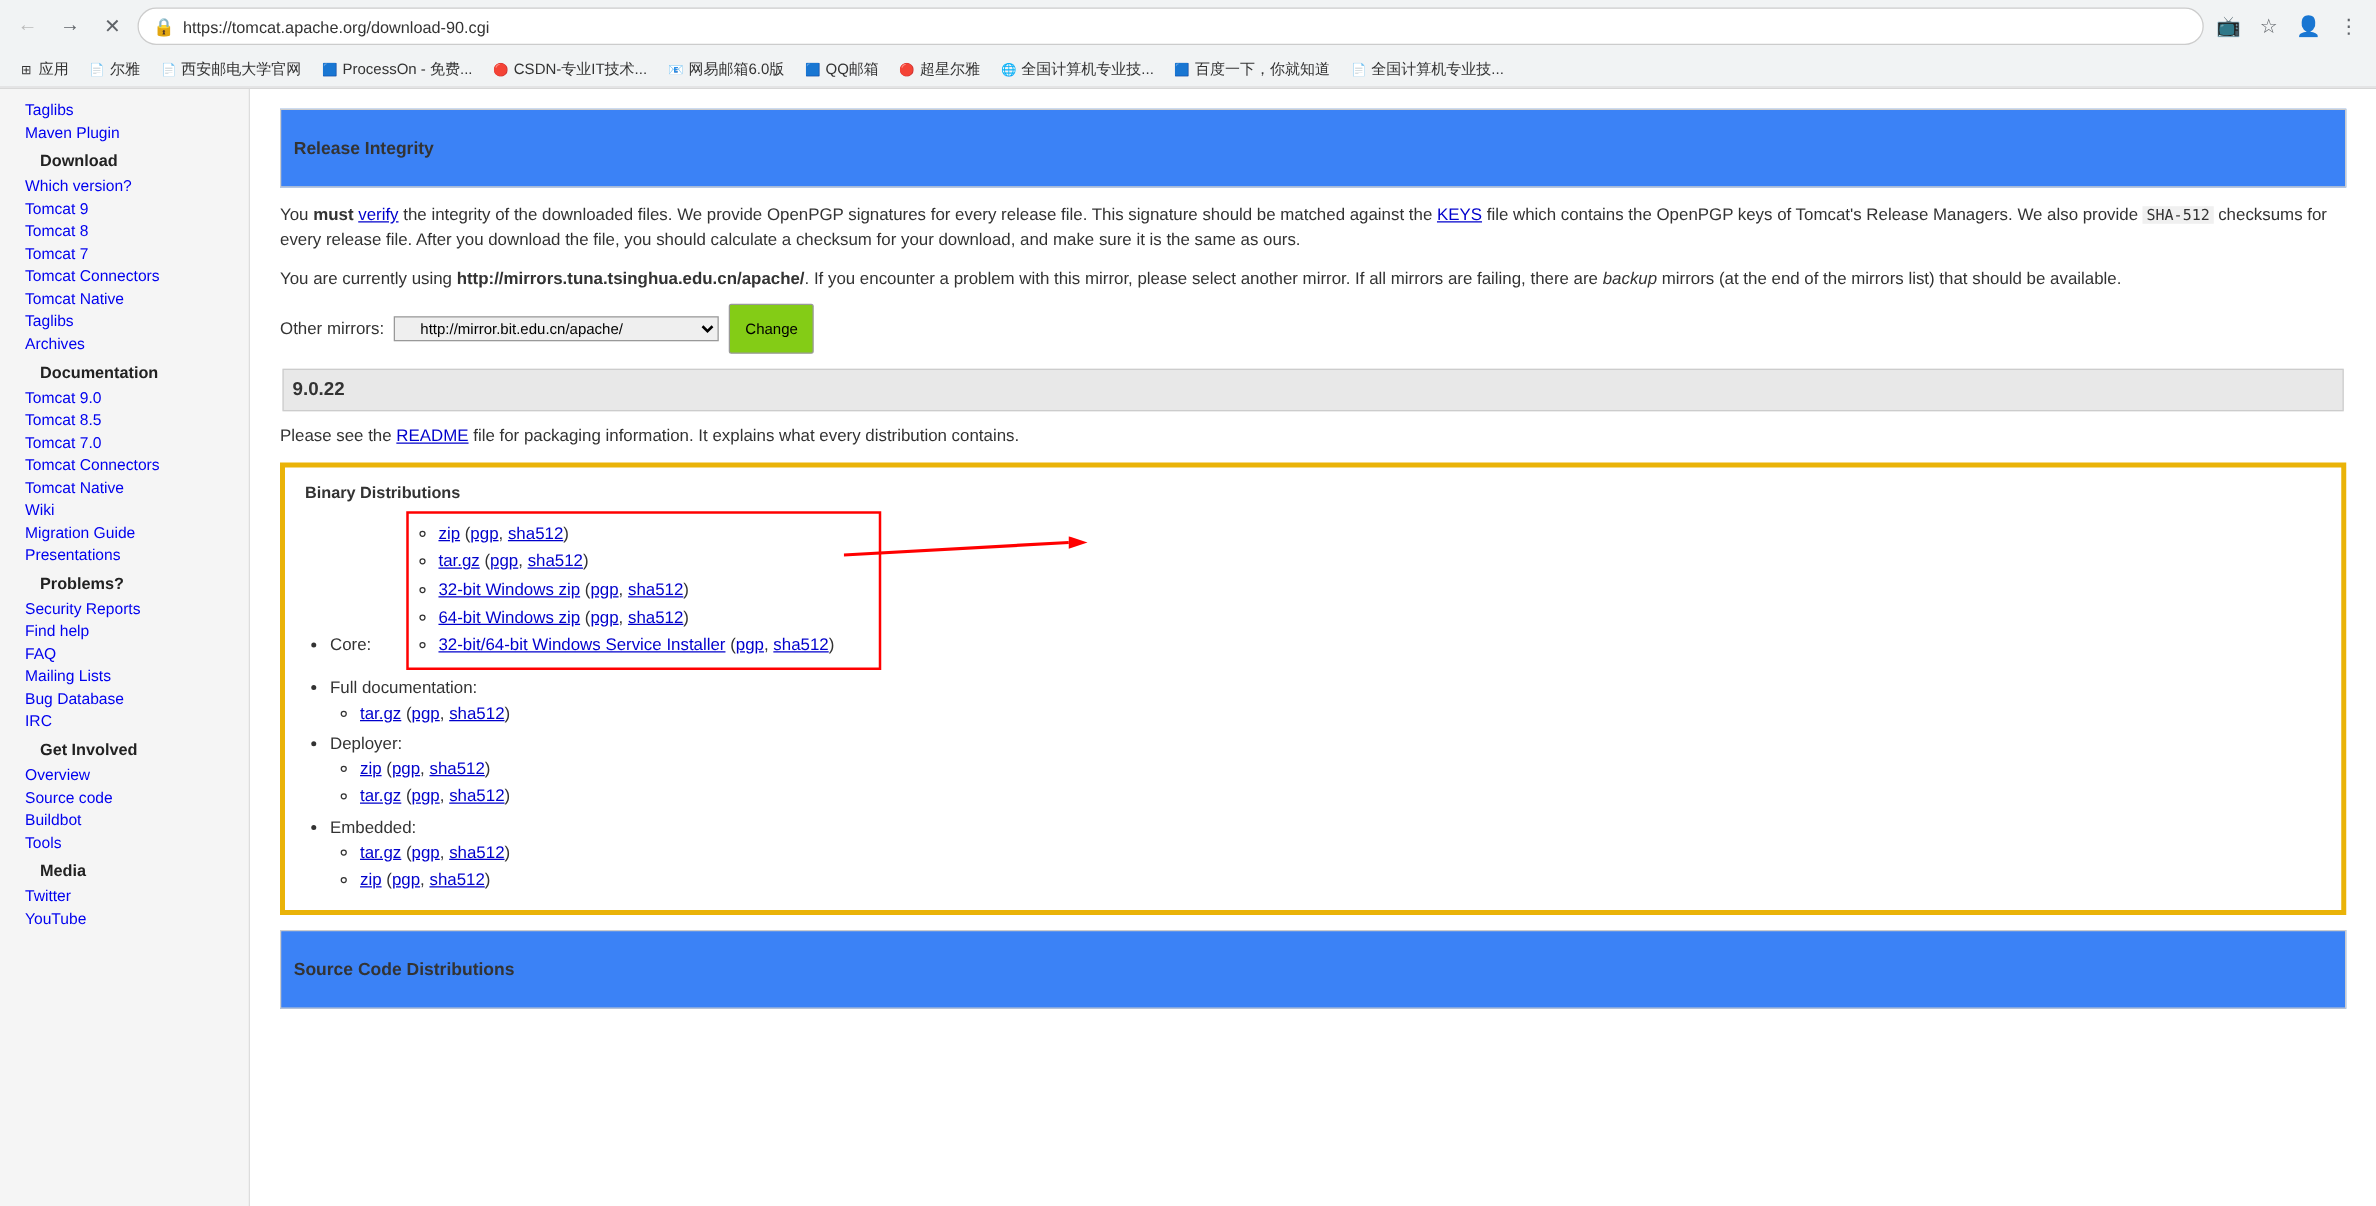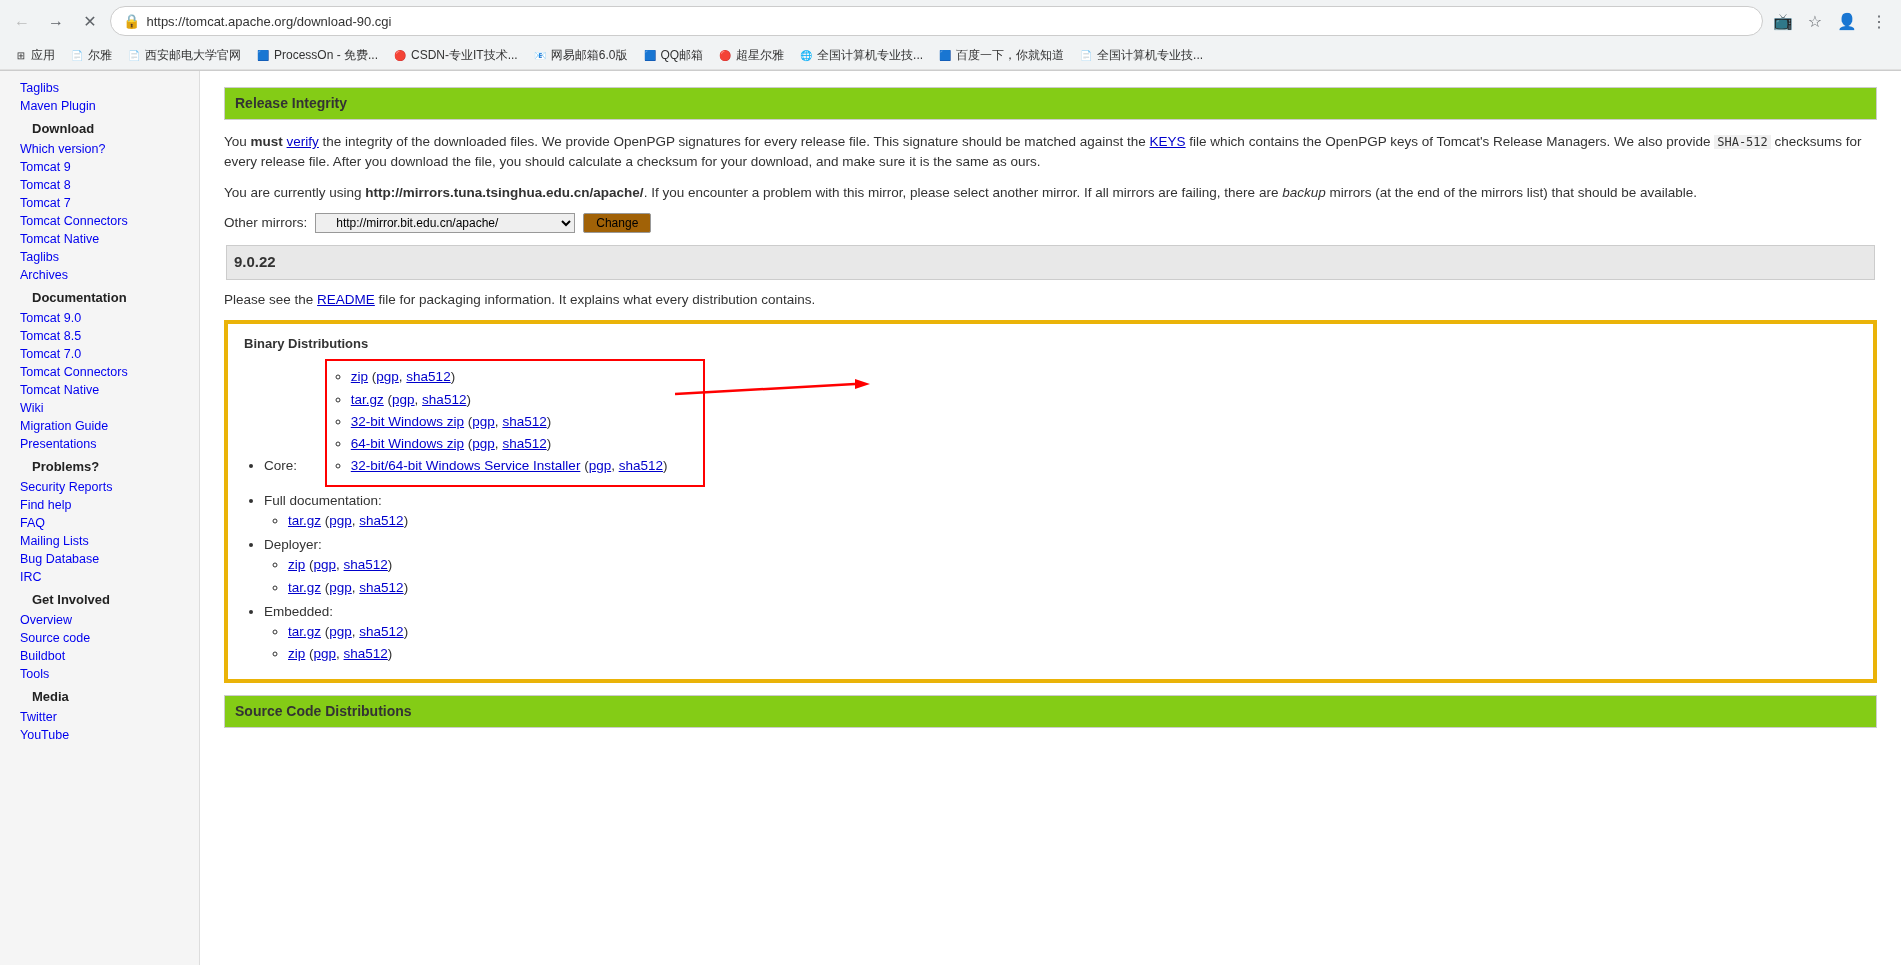--- a/index.html
+++ b/index.html
@@ -26,34 +26,34 @@
 
     
     .sidebar { width: 200px; min-width: 200px; background: #f5f5f5; border-right: 1px solid #ddd; overflow-y: auto; padding: 8px 0; font-size: 12.5px; }
     .sidebar-section-header { font-weight: bold; font-size: 13px; padding: 6px 12px 4px; color: #222; margin-left: 20px; }
     .sidebar-item { padding: 2px 12px 2px 20px; cursor: pointer; color: #00e; }
 
     
     .content { flex: 1; overflow-y: auto; padding: 16px 24px; font-size: 13.5px; line-height: 1.5; }
 
     
-    .section-header { background: #84cc16; border: 1px solid #ccc; padding: 5px 10px; font-weight: bold; font-size: 14px; margin-bottom: 12px; margin-top: 12px; }
+    .section-header { background: #3b82f6; border: 1px solid #ccc; padding: 20px 10px; font-weight: bold; font-size: 14px; margin-bottom: 12px; margin-top: 12px; }
     .section-header:first-child { margin-top: 0; }
 
     
     .content p { margin-bottom: 10px; }
     .content a { color: #00c; }
     strong { font-weight: bold; }
     .mono { font-family: monospace; background: #f0f0f0; padding: 0 3px; font-size: 12px; }
 
     
     .mirrors-row { display: flex; align-items: center; gap: 8px; margin: 10px 0; }
     .mirrors-label { }
     .mirrors-select { height: 20px; font-size: 12px; border: 1px solid #999; padding: 0 16px; min-width: 260px; }
-    .mirrors-change-btn { height: 20px; padding: 0 12px; font-size: 12px; border: 1px solid #999; background: #a16207; cursor: pointer; border-radius: 2px; }
+    .mirrors-change-btn { height: 40px; padding: 0 12px; font-size: 12px; border: 1px solid #999; background: #84cc16; cursor: pointer; border-radius: 2px; }
 
     
     .version-header { background: #e8e8e8; border: 1px solid #ccc; padding: 5px 7px; font-weight: bold; font-size: 15px; margin: 12px 2px 10px; }
 
     
     .dist-section { border: 4px solid #eab308; padding: 10px 16px; margin-bottom: 10px; }
     .dist-section-header { font-weight: bold; margin-bottom: 6px; font-size: 13px; }
 
     
     ul.outer-list { list-style: disc; margin-left: 20px; }

